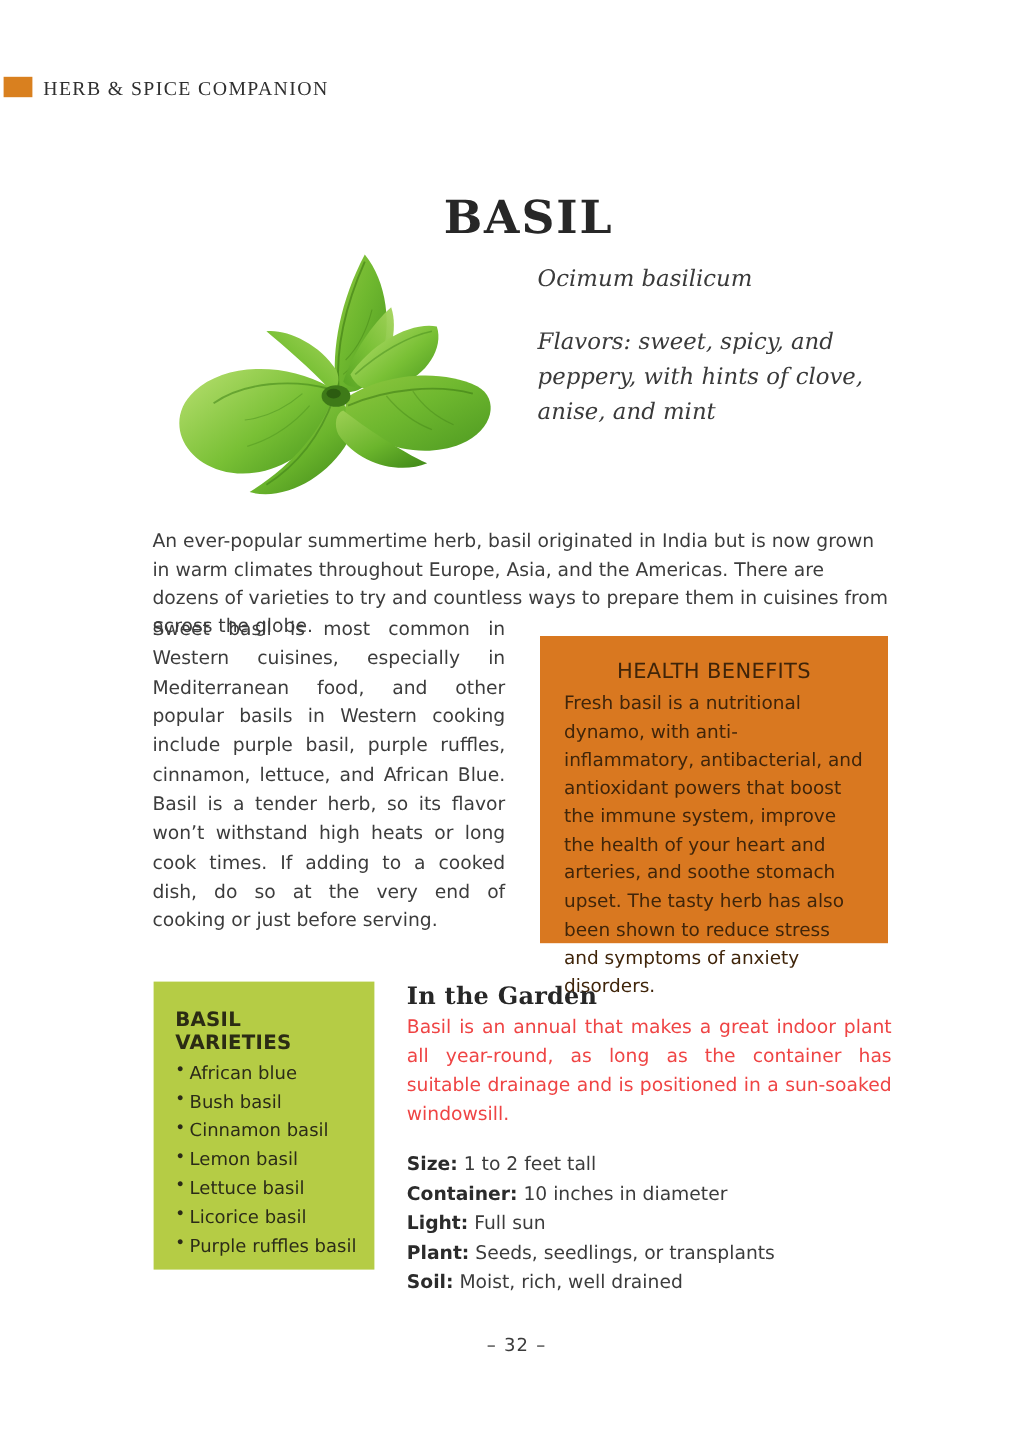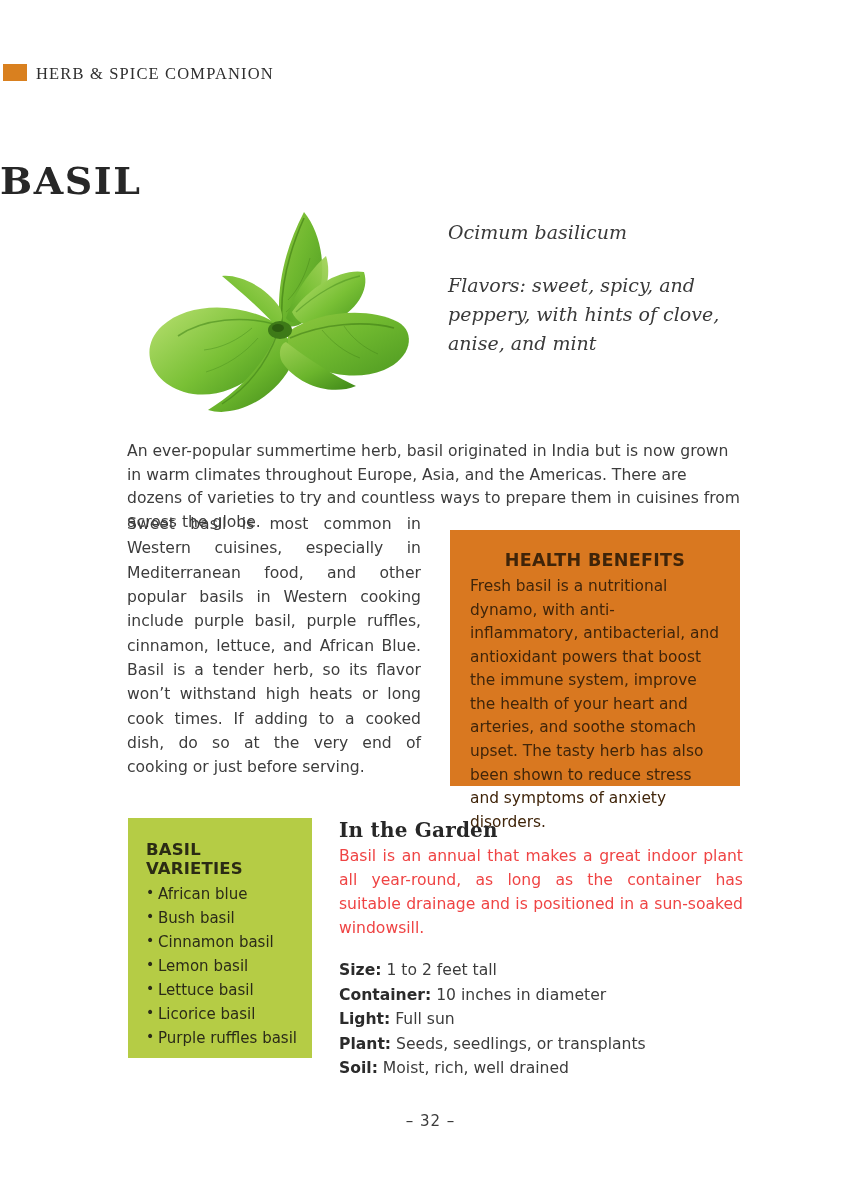--- a/index.html
+++ b/index.html
@@ -39,26 +39,27 @@
     color: #2f2f2f;
     white-space: nowrap;
   }
 
   
   .page-title {
     position: absolute;
     left: 0;
     right: 0;
     top: 133px;
-    text-align: left;
+    text-align: center;
     font-family: "DejaVu Serif", serif;
     font-weight: bold;
     font-size: 38px;
     letter-spacing: 1.6px;
     color: #272727;
+    padding-left: 20px;
   }
 
   
   .hero-image {
     position: absolute;
     left: 126px;
     top: 190px;
     width: 312px;
     height: 240px;
   }
@@ -116,21 +117,21 @@
     width: 290px;
     height: 256px;
     background: #d97820;
     box-sizing: border-box;
     padding: 20px 20px 0 20px;
   }
   .benefits-title {
     margin: 0 0 5px 0;
     text-align: center;
     font-size: 17.5px;
-    font-weight: bold;
+    font-weight: normal;
     letter-spacing: 0.3px;
     color: #3f2409;
   }
   .benefits-body {
     margin: 0;
     font-size: 15.4px;
     line-height: 1.53;
     color: #40250a;
   }
 

